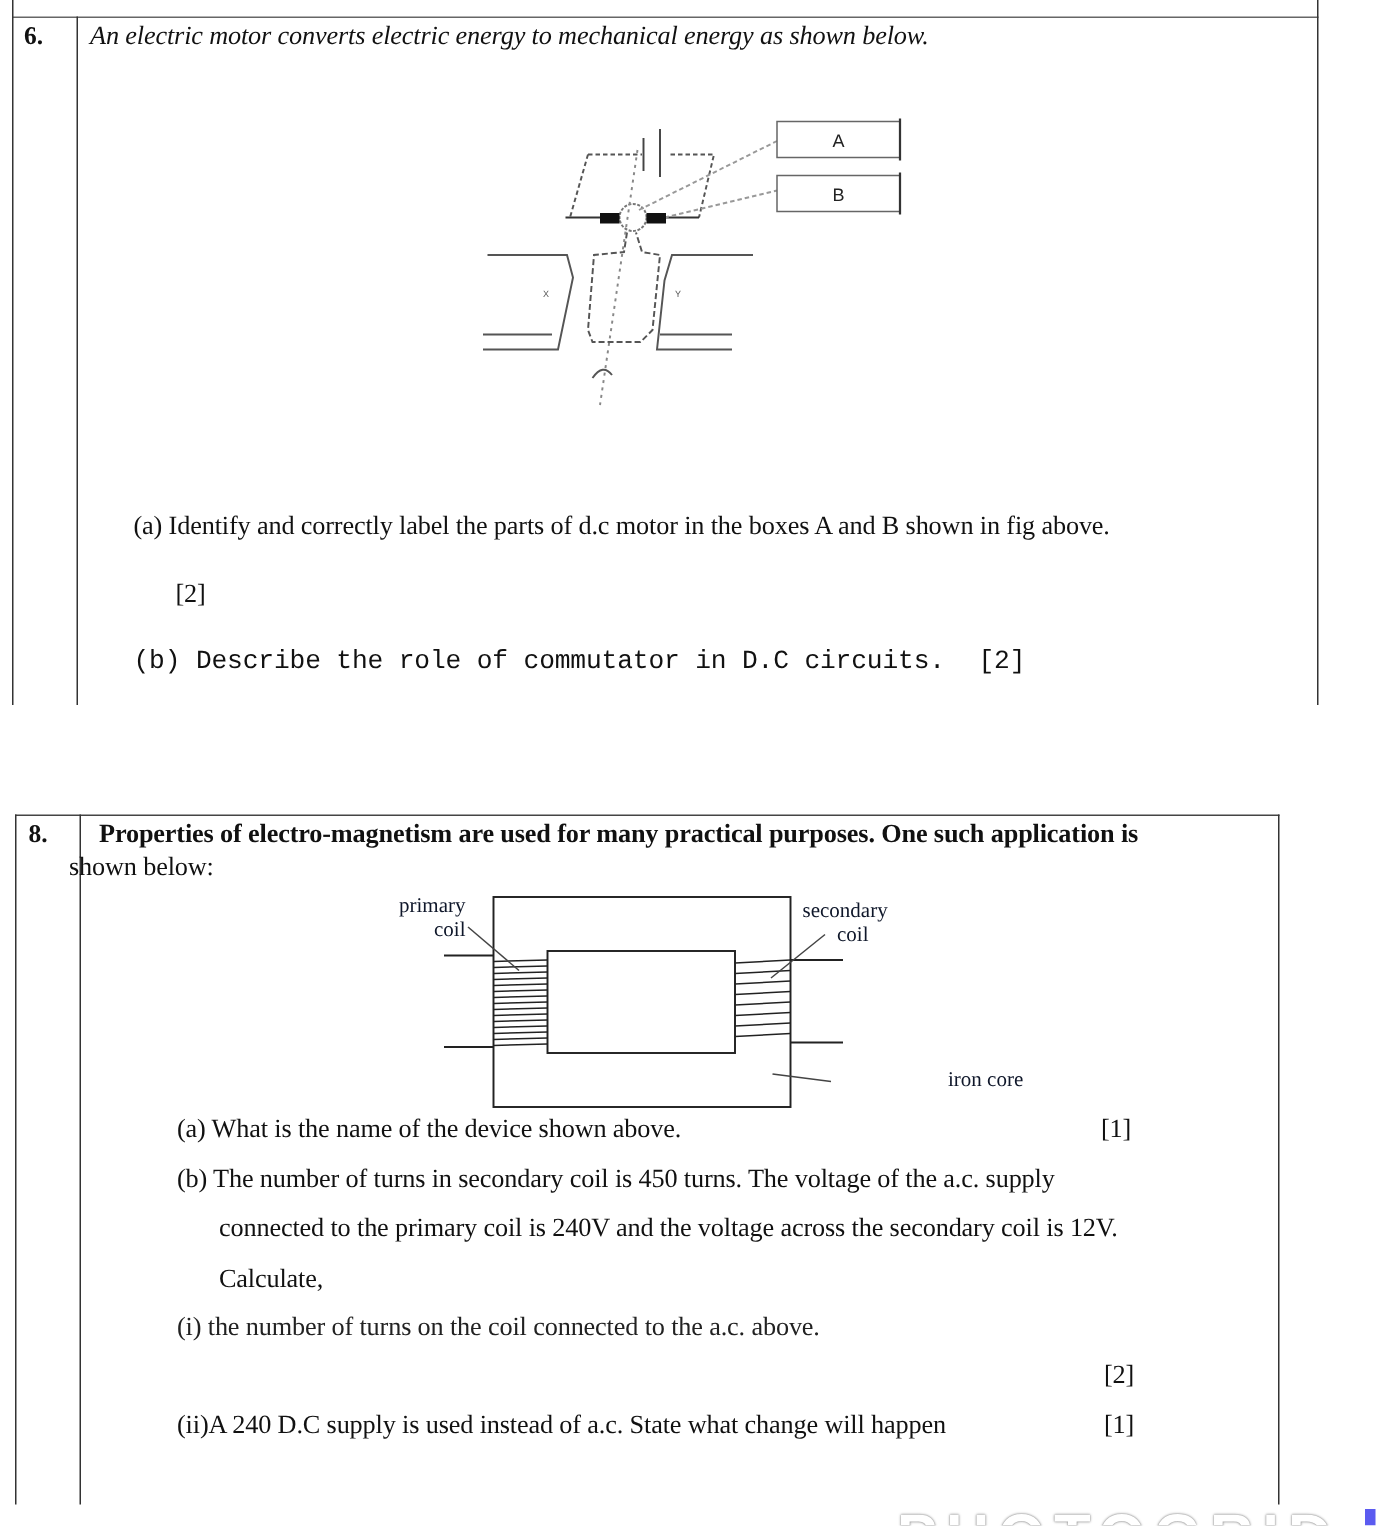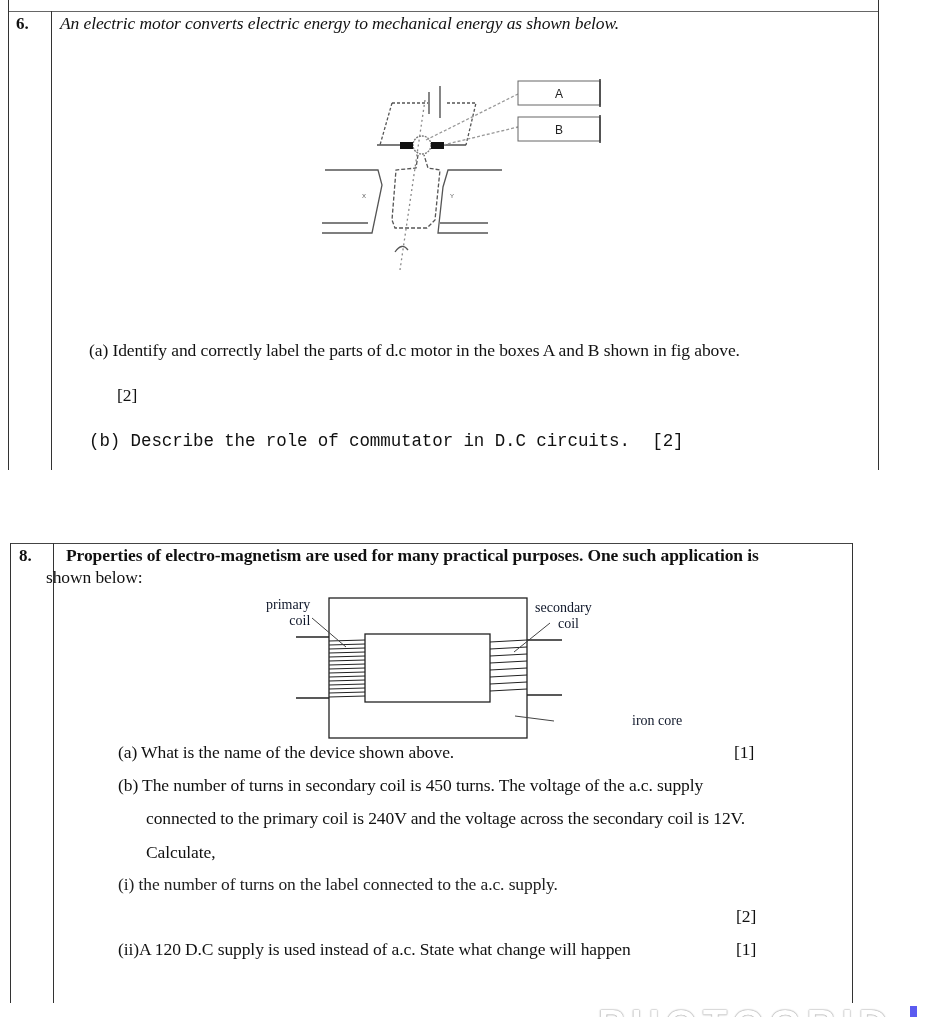--- a/index.html
+++ b/index.html
@@ -142,21 +142,21 @@
   </div>
   <div class="sans" style="left:588px;top:713px;margin-left:44px;">iron core</div>
 
   <div class="txt" style="left:118px;top:742px;">(a) What is the name of the device shown above.</div>
   <div class="txt" style="left:734px;top:742px;">[1]</div>
 
   <div class="txt" style="left:118px;top:775px;">(b) The number of turns in secondary coil is 450 turns. The voltage of the a.c. supply</div>
   <div class="txt" style="left:146px;top:808px;">connected to the primary coil is 240V and the voltage across the secondary coil is 12V.</div>
   <div class="txt" style="left:146px;top:842px;">Calculate,</div>
 
-  <div class="txt" style="left:118px;top:874px;color:#222;">(i) the number of turns on the label connected to the a.c. supply.</div>
+  <div class="txt" style="left:118px;top:874px;color:#222;">(i) the number of turns on the coil connected to the a.c. above.</div>
   <div class="txt" style="left:736px;top:906px;">[2]</div>
 
-  <div class="txt" style="left:118px;top:939px;">(ii)A 120 D.C supply is used instead of a.c. State what change will happen</div>
+  <div class="txt" style="left:118px;top:939px;">(ii)A 240 D.C supply is used instead of a.c. State what change will happen</div>
   <div class="txt" style="left:736px;top:939px;">[1]</div>
 </div>
 
 <div class="wm">PHOTOGRID</div>
 <div class="wm-bar"></div>
 
 </body></html>

